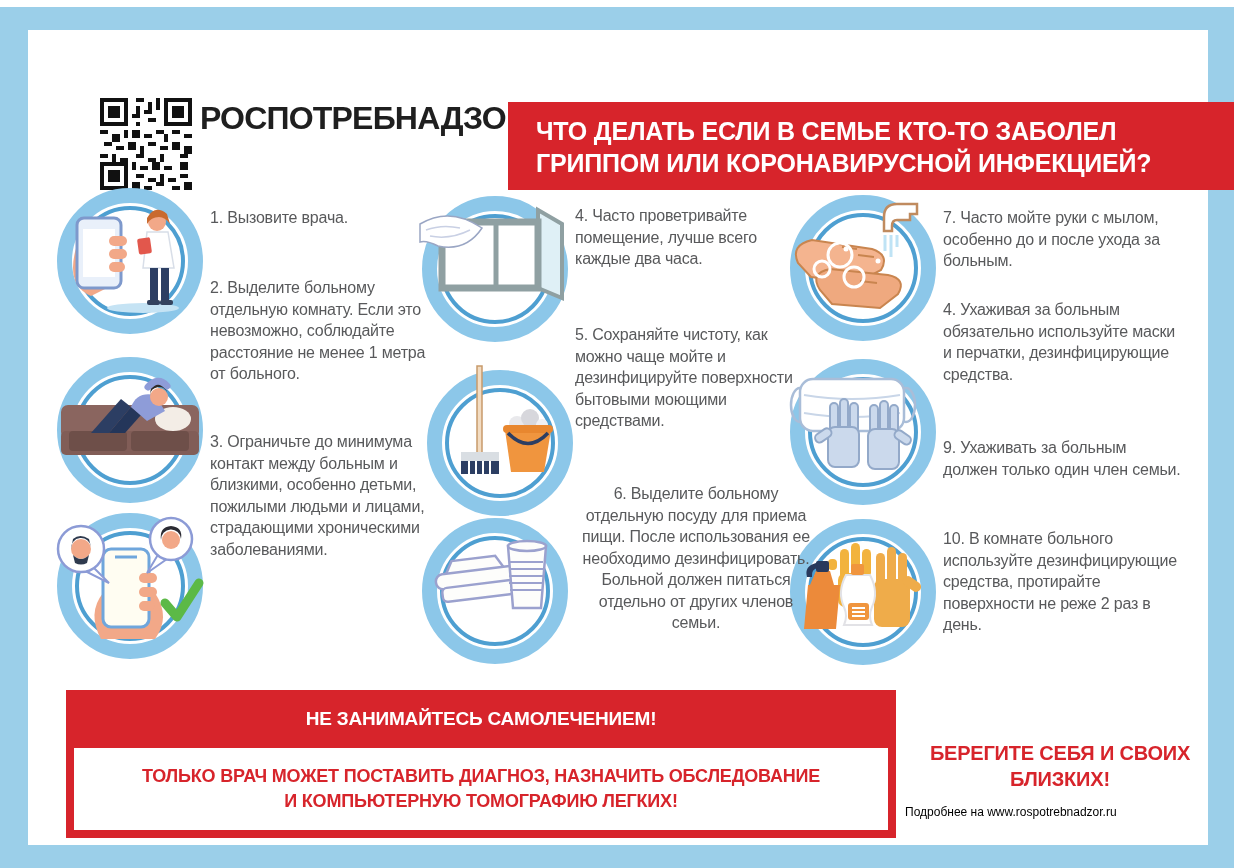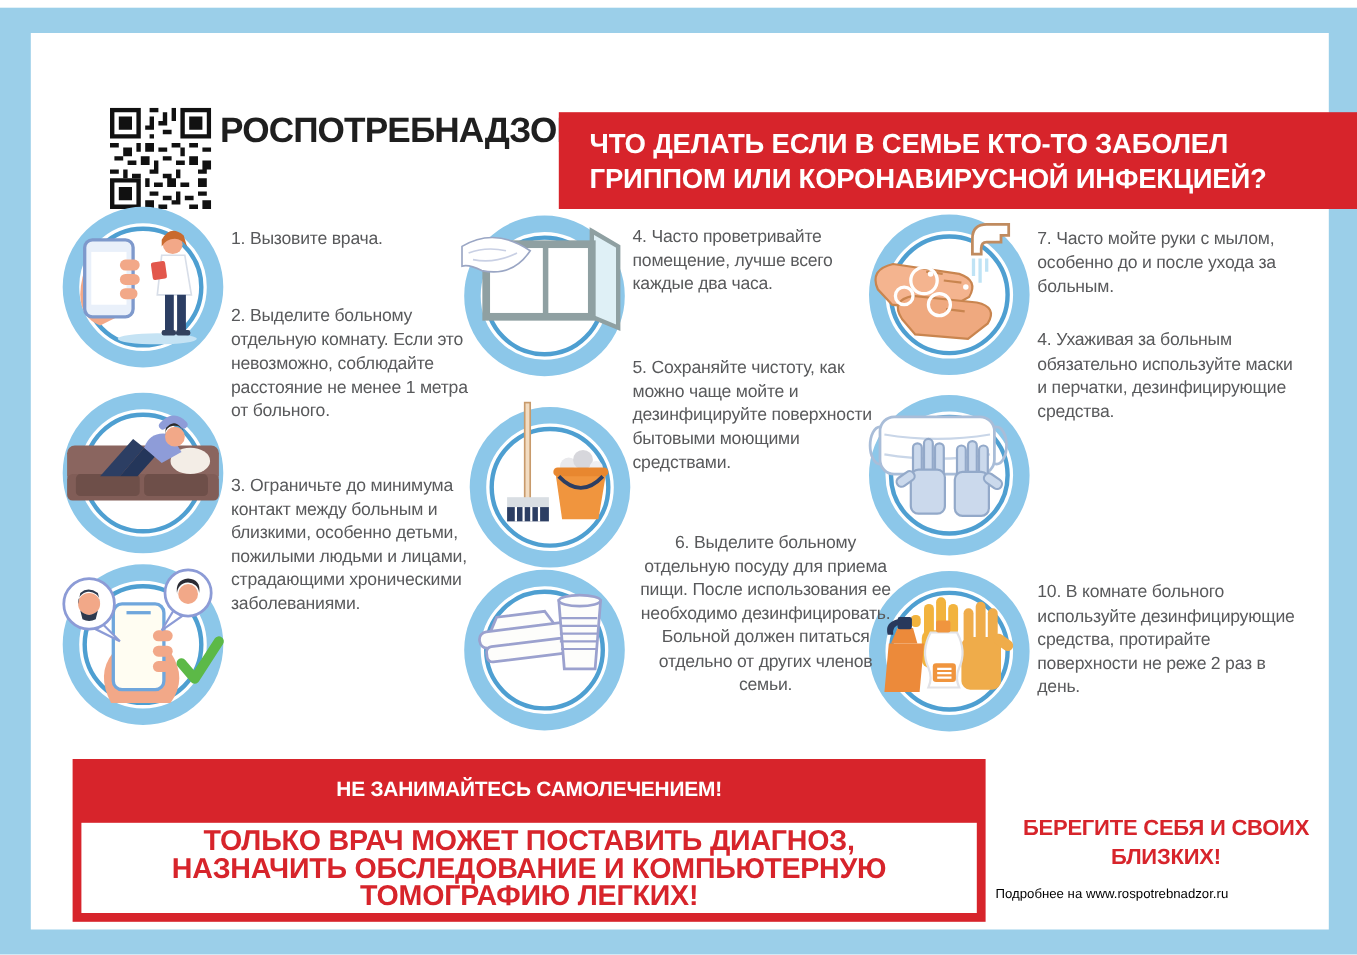--- a/index.html
+++ b/index.html
@@ -27,21 +27,21 @@
   .ring{position:absolute;inset:0;border-radius:50%;border:15px solid #8CC7E9;box-sizing:border-box;}
   .ring::after{content:"";position:absolute;inset:3px;border-radius:50%;border:4px solid #4E9FD1;}
   .art{position:absolute;left:-2px;top:-2px;width:150px;height:150px;overflow:visible;}
 
   
   .warnbox{position:absolute;left:66px;top:690px;width:830px;height:148px;background:#D7242B;}
   .warn-title{height:58px;display:flex;align-items:center;justify-content:center;color:#fff;
               font-weight:700;font-size:19px;letter-spacing:-0.2px;}
   .warn-inner{position:absolute;left:8px;right:8px;top:58px;bottom:8px;background:#fff;
               display:flex;align-items:center;justify-content:center;text-align:center;}
-  .warn-body{color:#D7242B;font-weight:700;font-size:26px;line-height:25px;max-width:680px;
+  .warn-body{color:#D7242B;font-weight:700;font-size:18px;line-height:25px;max-width:680px;
              letter-spacing:-0.2px;}
   .care{position:absolute;left:915px;top:740px;width:290px;text-align:center;color:#D7242B;
         font-weight:700;font-size:20px;line-height:26px;letter-spacing:-0.2px;}
   .more{position:absolute;left:905px;top:805px;width:305px;text-align:left;color:#000000;
         font-size:12px;}
 </style>
 </head>
 <body>
 
 <div class="poster">
@@ -223,20 +223,21 @@
     </div>
 
     <div class="tip" style="left:182px;top:177px;width:225px;">1. Вызовите врача.</div>
     <div class="tip" style="left:182px;top:247px;width:233px;">2. Выделите больному отдельную комнату. Если это невозможно, соблюдайте расстояние не менее 1 метра от больного.</div>
     <div class="tip" style="left:182px;top:401px;width:233px;">3. Ограничьте до минимума контакт между больным и близкими, особенно детьми, пожилыми людьми и лицами, страдающими хроническими заболеваниями.</div>
     <div class="tip" style="left:547px;top:175px;width:233px;">4. Часто проветривайте помещение, лучше всего каждые два часа.</div>
     <div class="tip" style="left:547px;top:294px;width:238px;">5. Сохраняйте чистоту, как можно чаще мойте и дезинфицируйте поверхности бытовыми моющими средствами.</div>
     <div class="tip" style="left:547px;top:453px;width:242px;text-align:center;">6. Выделите больному отдельную посуду для приема пищи. После использования ее необходимо дезинфицировать. Больной должен питаться отдельно от других членов семьи.</div>
     <div class="tip" style="left:915px;top:177px;width:242px;">7. Часто мойте руки с мылом, особенно до и после ухода за больным.</div>
     <div class="tip" style="left:915px;top:269px;width:242px;">4. Ухаживая за больным обязательно используйте маски и перчатки, дезинфицирующие средства.</div>
+    <div class="tip" style="left:915px;top:407px;width:238px;">9. Ухаживать за больным должен только один член семьи.</div>
     <div class="tip" style="left:915px;top:498px;width:247px;">10. В комнате больного используйте дезинфицирующие средства, протирайте поверхности не реже 2 раз в день.</div>
 
     <div class="warnbox" style="left:38px;top:660px;">
       <div class="warn-title">НЕ ЗАНИМАЙТЕСЬ САМОЛЕЧЕНИЕМ!</div>
       <div class="warn-inner">
         <div class="warn-body">ТОЛЬКО ВРАЧ МОЖЕТ ПОСТАВИТЬ ДИАГНОЗ, НАЗНАЧИТЬ ОБСЛЕДОВАНИЕ И КОМПЬЮТЕРНУЮ ТОМОГРАФИЮ ЛЕГКИХ!</div>
       </div>
     </div>
     <div class="care" style="left:887px;top:710px;">БЕРЕГИТЕ СЕБЯ И СВОИХ БЛИЗКИХ!</div>
     <div class="more" style="left:877px;top:775px;">Подробнее на www.rospotrebnadzor.ru</div>

